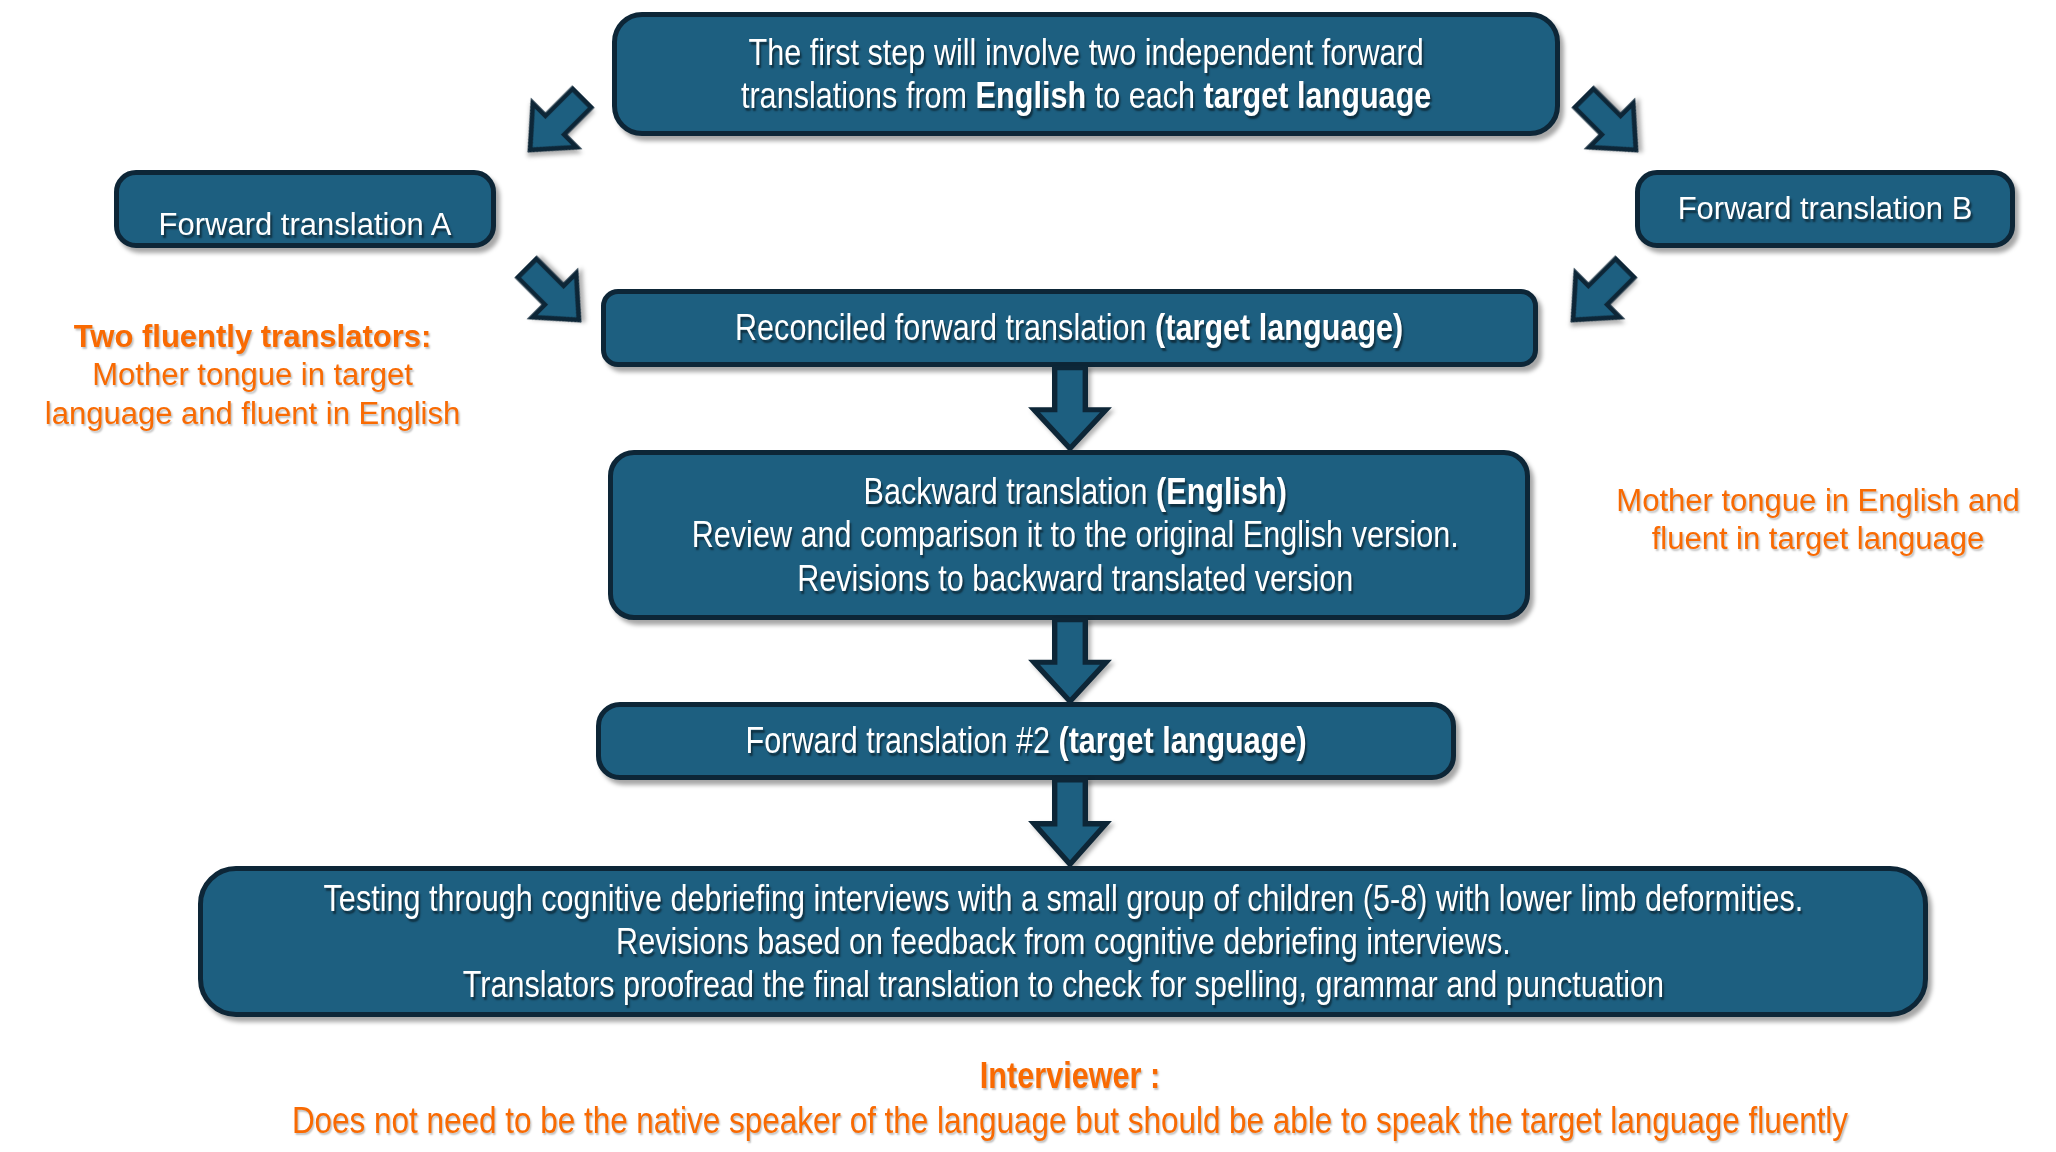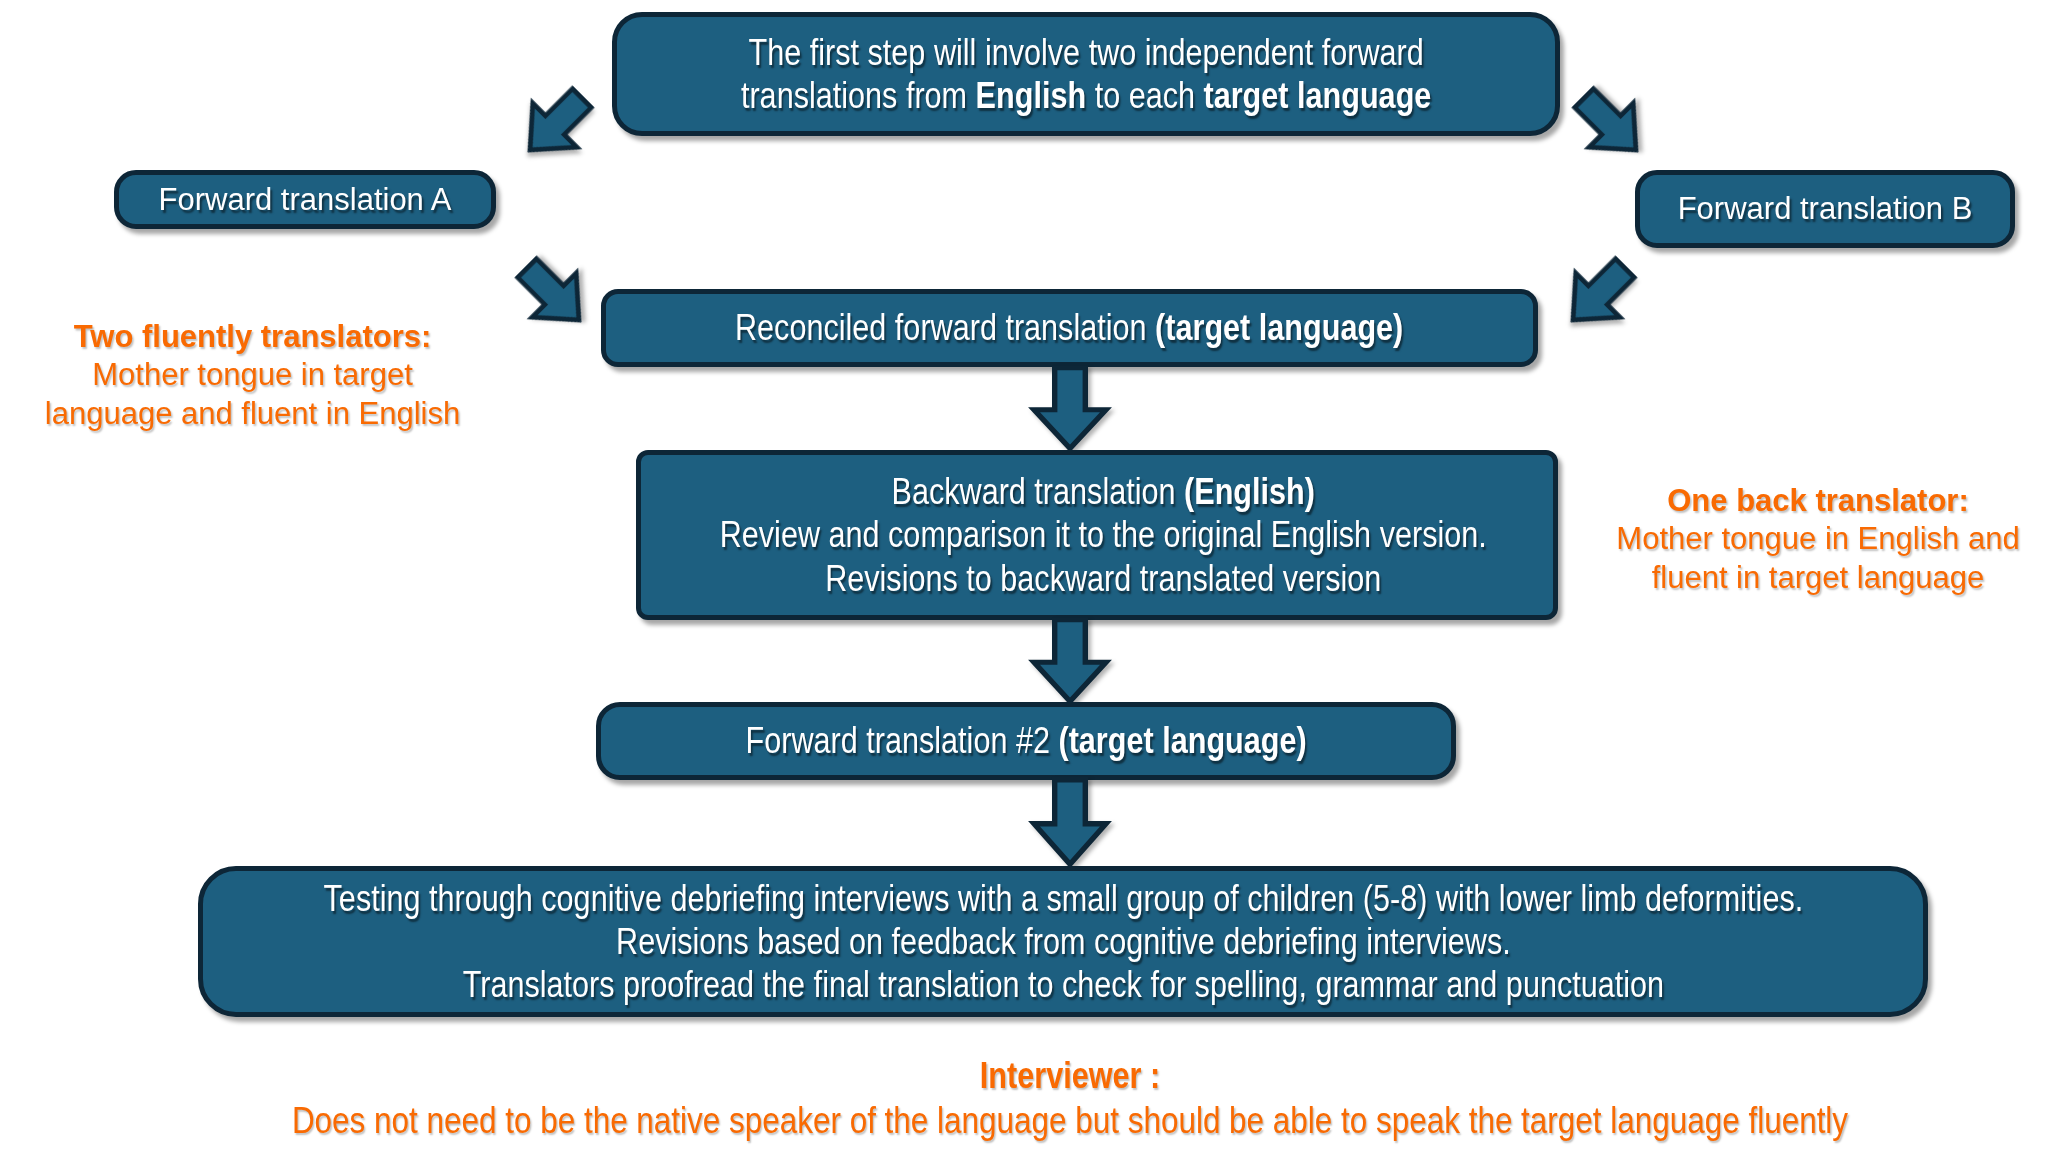--- a/index.html
+++ b/index.html
@@ -55,21 +55,21 @@
       </div>
   </div>
 
   <svg class="arrow" style="left:517px;top:85px;width:78px;height:78px;transform:rotate(45deg);" viewBox="0 0 100 100" preserveAspectRatio="none">
     <polygon points="33,3 67,3 67,52 90,52 50,97 10,52 33,52"></polygon>
   </svg>
   <svg class="arrow" style="left:1571px;top:85px;width:78px;height:78px;transform:rotate(-45deg);" viewBox="0 0 100 100" preserveAspectRatio="none">
     <polygon points="33,3 67,3 67,52 90,52 50,97 10,52 33,52"></polygon>
   </svg>
 
-  <div class="box" style="left:114px;top:170px;width:382px;height:59px;border-radius:22px;">
+  <div class="box" style="left:114px;top:170px;width:382px;height:78px;border-radius:22px;align-items:flex-end;">
     <div class="txt plain">Forward translation A</div>
   </div>
   <div class="box" style="left:1635px;top:170px;width:380px;height:78px;border-radius:22px;">
     <div class="txt plain">Forward translation B</div>
   </div>
 
   <svg class="arrow" style="left:514px;top:255px;width:78px;height:78px;transform:rotate(-45deg);" viewBox="0 0 100 100" preserveAspectRatio="none">
     <polygon points="33,3 67,3 67,52 90,52 50,97 10,52 33,52"></polygon>
   </svg>
   <svg class="arrow" style="left:1560px;top:255px;width:78px;height:78px;transform:rotate(45deg);" viewBox="0 0 100 100" preserveAspectRatio="none">
@@ -87,30 +87,29 @@
   <div class="box" style="left:601px;top:289px;width:937px;height:78px;border-radius:17px;">
     <div class="txt cond">
         <div class="line"><span>Reconciled forward translation </span><span class="b">(target language)</span></div>
       </div>
   </div>
 
   <svg class="arrow" style="left:1025px;top:366px;width:90px;height:84px;" viewBox="0 0 100 100" preserveAspectRatio="none">
     <polygon points="33,2 67,2 67,52 90,52 50,98 10,52 33,52"></polygon>
   </svg>
 
-  <div class="box" style="left:636px;top:450px;width:922px;height:170px;border-radius:12px;padding-left:12px;">
+  <div class="box" style="left:608px;top:450px;width:922px;height:170px;border-radius:26px;padding-left:12px;">
     <div class="txt cond">
         <div class="line"><span>Backward translation </span><span class="b">(English)</span></div>
         <div class="line"><span>Review and comparison it to the original English version.</span></div>
         <div class="line"><span>Revisions to backward translated version</span></div>
       </div>
   </div>
 
   <div class="note" style="left:1580px;top:482px;width:476px;">
-    <div class="note-title">One back translator:</div>
     <div class="note-body">
         <div class="line"><span>Mother tongue in English and</span></div>
         <div class="line"><span>fluent in target language</span></div>
       </div>
   </div>
 
   <svg class="arrow" style="left:1025px;top:618px;width:90px;height:85px;" viewBox="0 0 100 100" preserveAspectRatio="none">
     <polygon points="33,2 67,2 67,52 90,52 50,98 10,52 33,52"></polygon>
   </svg>
 

